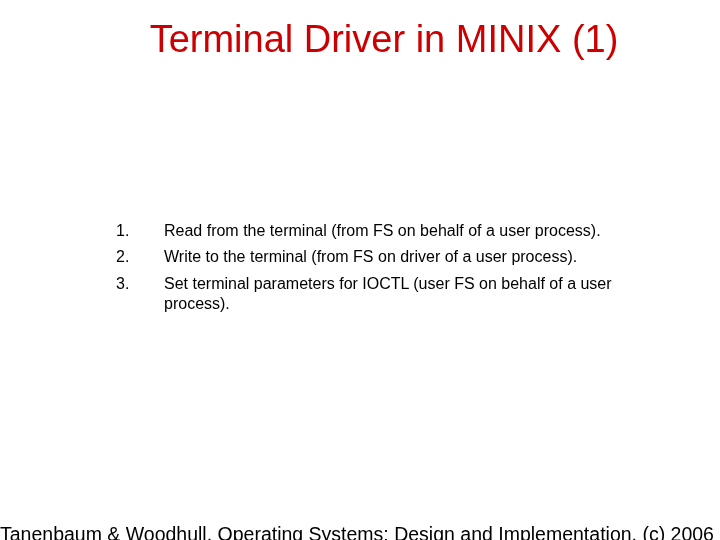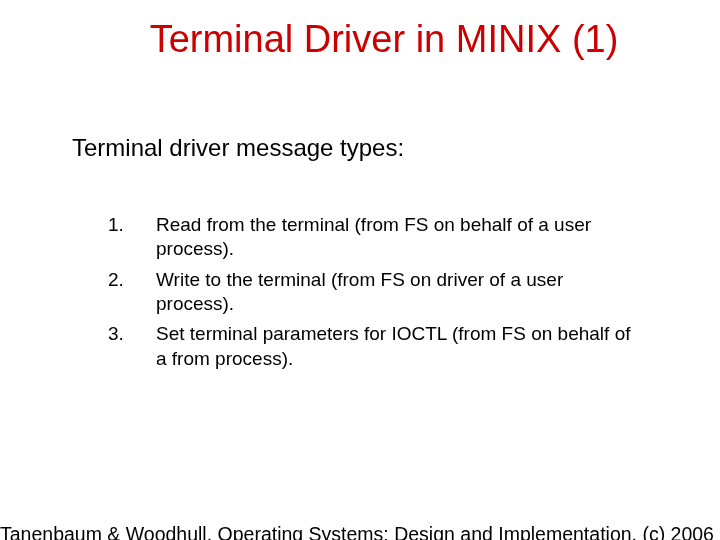--- a/index.html
+++ b/index.html
@@ -34,26 +34,26 @@
     top: 134px;
     left: 72px;
     font-size: 24px;
     color: #000000;
   }
   .list {
     position: absolute;
     top: 205px;
     left: 100px;
     right: 72px;
-    font-size: 19px;
+    font-size: 16px;
     color: #000000;
     line-height: 1.28;
     counter-reset: item;
     padding: 0;
-    margin: 8px;
+    margin: 16px;
     list-style: none;
   }
   .list li {
     position: relative;
     padding-left: 48px;
     margin: 0 0 6px 0;
   }
   .list li::before {
     counter-increment: item;
     content: counter(item) ".";
@@ -68,20 +68,19 @@
     font-size: 19.5px;
     color: #000000;
     white-space: nowrap;
   }
 </style>
 </head>
 <body>
 
 <div class="slide">
   <div class="title">Terminal Driver in MINIX (1)</div>
-  <div class="subtitle">Terminal driver message types:</div>
   <ol class="list">
     <li>Read from the terminal (from FS on behalf of a user process).</li>
     <li>Write to the terminal (from FS on driver of a user process).</li>
-    <li>Set terminal parameters for IOCTL (from FS on behalf of a from process).</li>
+    <li>Set terminal parameters for IOCTL (user FS on behalf of a user process).</li>
   </ol>
   <div class="footer">Tanenbaum &amp; Woodhull, Operating Systems: Design and Implementation, (c) 2006</div>
 </div>
 
 </body></html>

